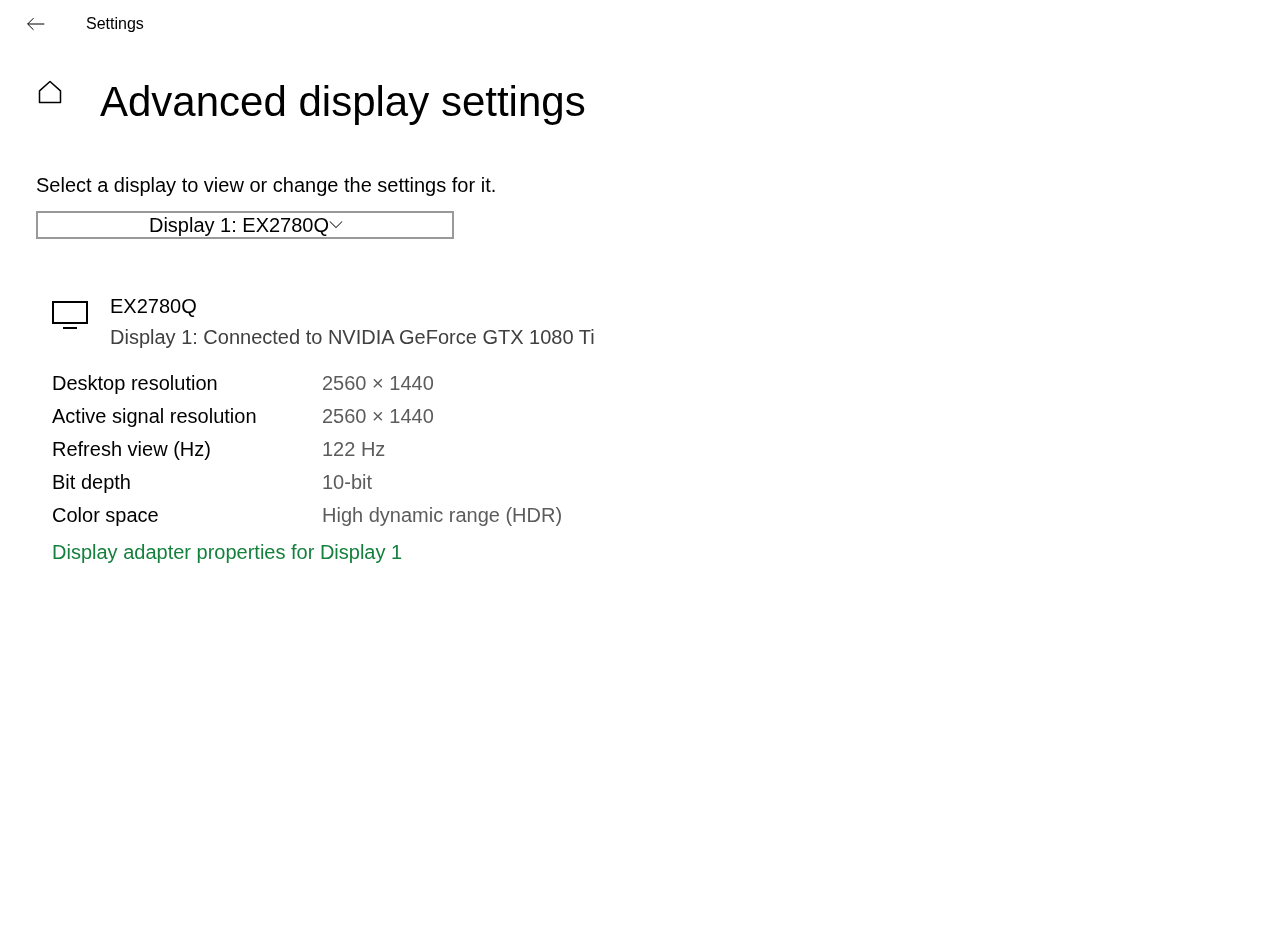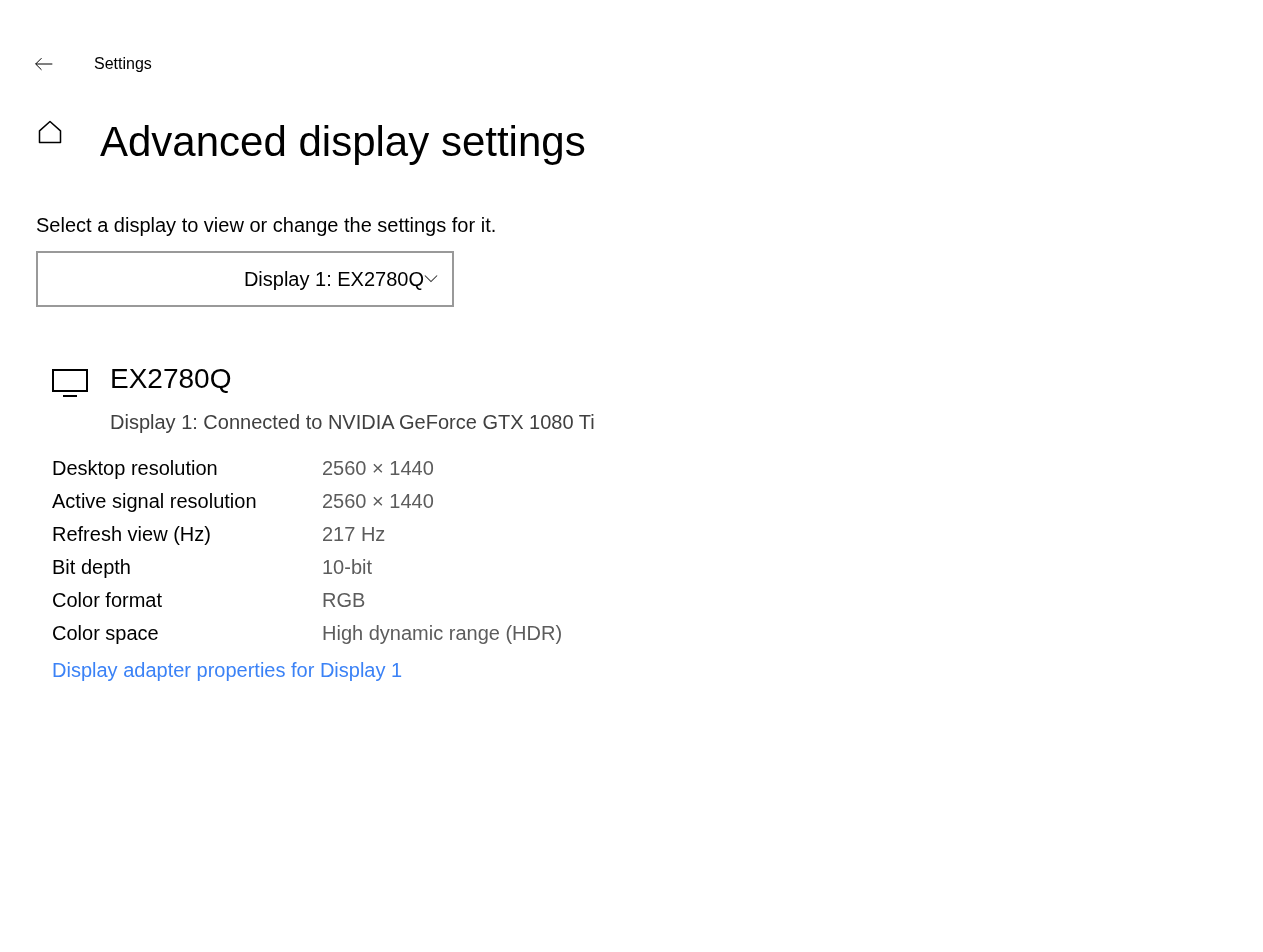--- a/index.html
+++ b/index.html
@@ -11,23 +11,22 @@
       font-family: "Segoe UI", -apple-system, Arial, sans-serif;
       background: #ffffff;
       color: #000000;
       width: 1263px;
       height: 952px;
       overflow: hidden;
     }
     .header-bar {
       display: flex;
       align-items: center;
-      padding: 10px 32px;
+      padding: 10px 24px;
       height: 48px;
-      margin-top: 40px;
     }
     .back-button {
       width: 24px;
       height: 24px;
       display: flex;
       align-items: center;
       justify-content: center;
       cursor: pointer;
       margin-right: 38px;
     }
@@ -63,23 +62,23 @@
       margin-bottom: 28px;
     }
     .section-description {
       font-size: 20px;
       font-weight: 400;
       margin-bottom: 14px;
     }
     .dropdown {
       display: flex;
       align-items: center;
-      justify-content: flex-end;
+      justify-content: center;
       width: 418px;
-      height: 56px;
+      height: 28px;
       border: 2px solid #999999;
       padding: 0 14px 0 16px;
       font-size: 20px;
       cursor: pointer;
       margin-bottom: 56px;
     }
     .dropdown-chevron {
       width: 14px;
       height: 14px;
       display: flex;
@@ -94,23 +93,23 @@
       align-items: flex-start;
       margin-bottom: 18px;
     }
     .monitor-icon {
       width: 36px;
       height: 28px;
       margin-right: 22px;
       margin-top: 6px;
     }
     .display-name {
-      font-size: 28px;
-      font-weight: 400;
-      margin-bottom: 16px;
+      font-size: 20px;
+      font-weight: 400;
+      margin-bottom: 8px;
     }
     .display-connection {
       font-size: 20px;
       font-weight: 400;
       color: #404040;
     }
     .spec-table {
       border-collapse: collapse;
     }
     .spec-row td {
@@ -124,21 +123,21 @@
       color: #000;
     }
     .spec-value {
       font-weight: 400;
       color: #5c5c5c;
     }
     .adapter-link {
       display: inline-block;
       margin-top: 9px;
       font-size: 20px;
-      color: #3b82f6;
+      color: #15803d;
       cursor: pointer;
     }
   </style>
 </head>
 <body>
 
 <div class="header-bar">
   <div class="back-button">
     <svg width="20" height="20" viewBox="0 0 24 24" fill="none" stroke="#000" stroke-width="1.2">
       <line x1="22" y1="12" x2="2" y2="12"></line>
@@ -189,31 +188,27 @@
           <tr class="spec-row">
         <td class="spec-label">Desktop resolution</td>
         <td class="spec-value">2560 × 1440</td>
       </tr>
       <tr class="spec-row">
         <td class="spec-label">Active signal resolution</td>
         <td class="spec-value">2560 × 1440</td>
       </tr>
       <tr class="spec-row">
         <td class="spec-label">Refresh view (Hz)</td>
-        <td class="spec-value">217 Hz</td>
+        <td class="spec-value">122 Hz</td>
       </tr>
       <tr class="spec-row">
         <td class="spec-label">Bit depth</td>
         <td class="spec-value">10-bit</td>
       </tr>
       <tr class="spec-row">
-        <td class="spec-label">Color format</td>
-        <td class="spec-value">RGB</td>
-      </tr>
-      <tr class="spec-row">
         <td class="spec-label">Color space</td>
         <td class="spec-value">High dynamic range (HDR)</td>
       </tr>
     </tbody>
       </table>
 
     <a class="adapter-link">Display adapter properties for Display 1</a>
   </div>
 </div>
 

